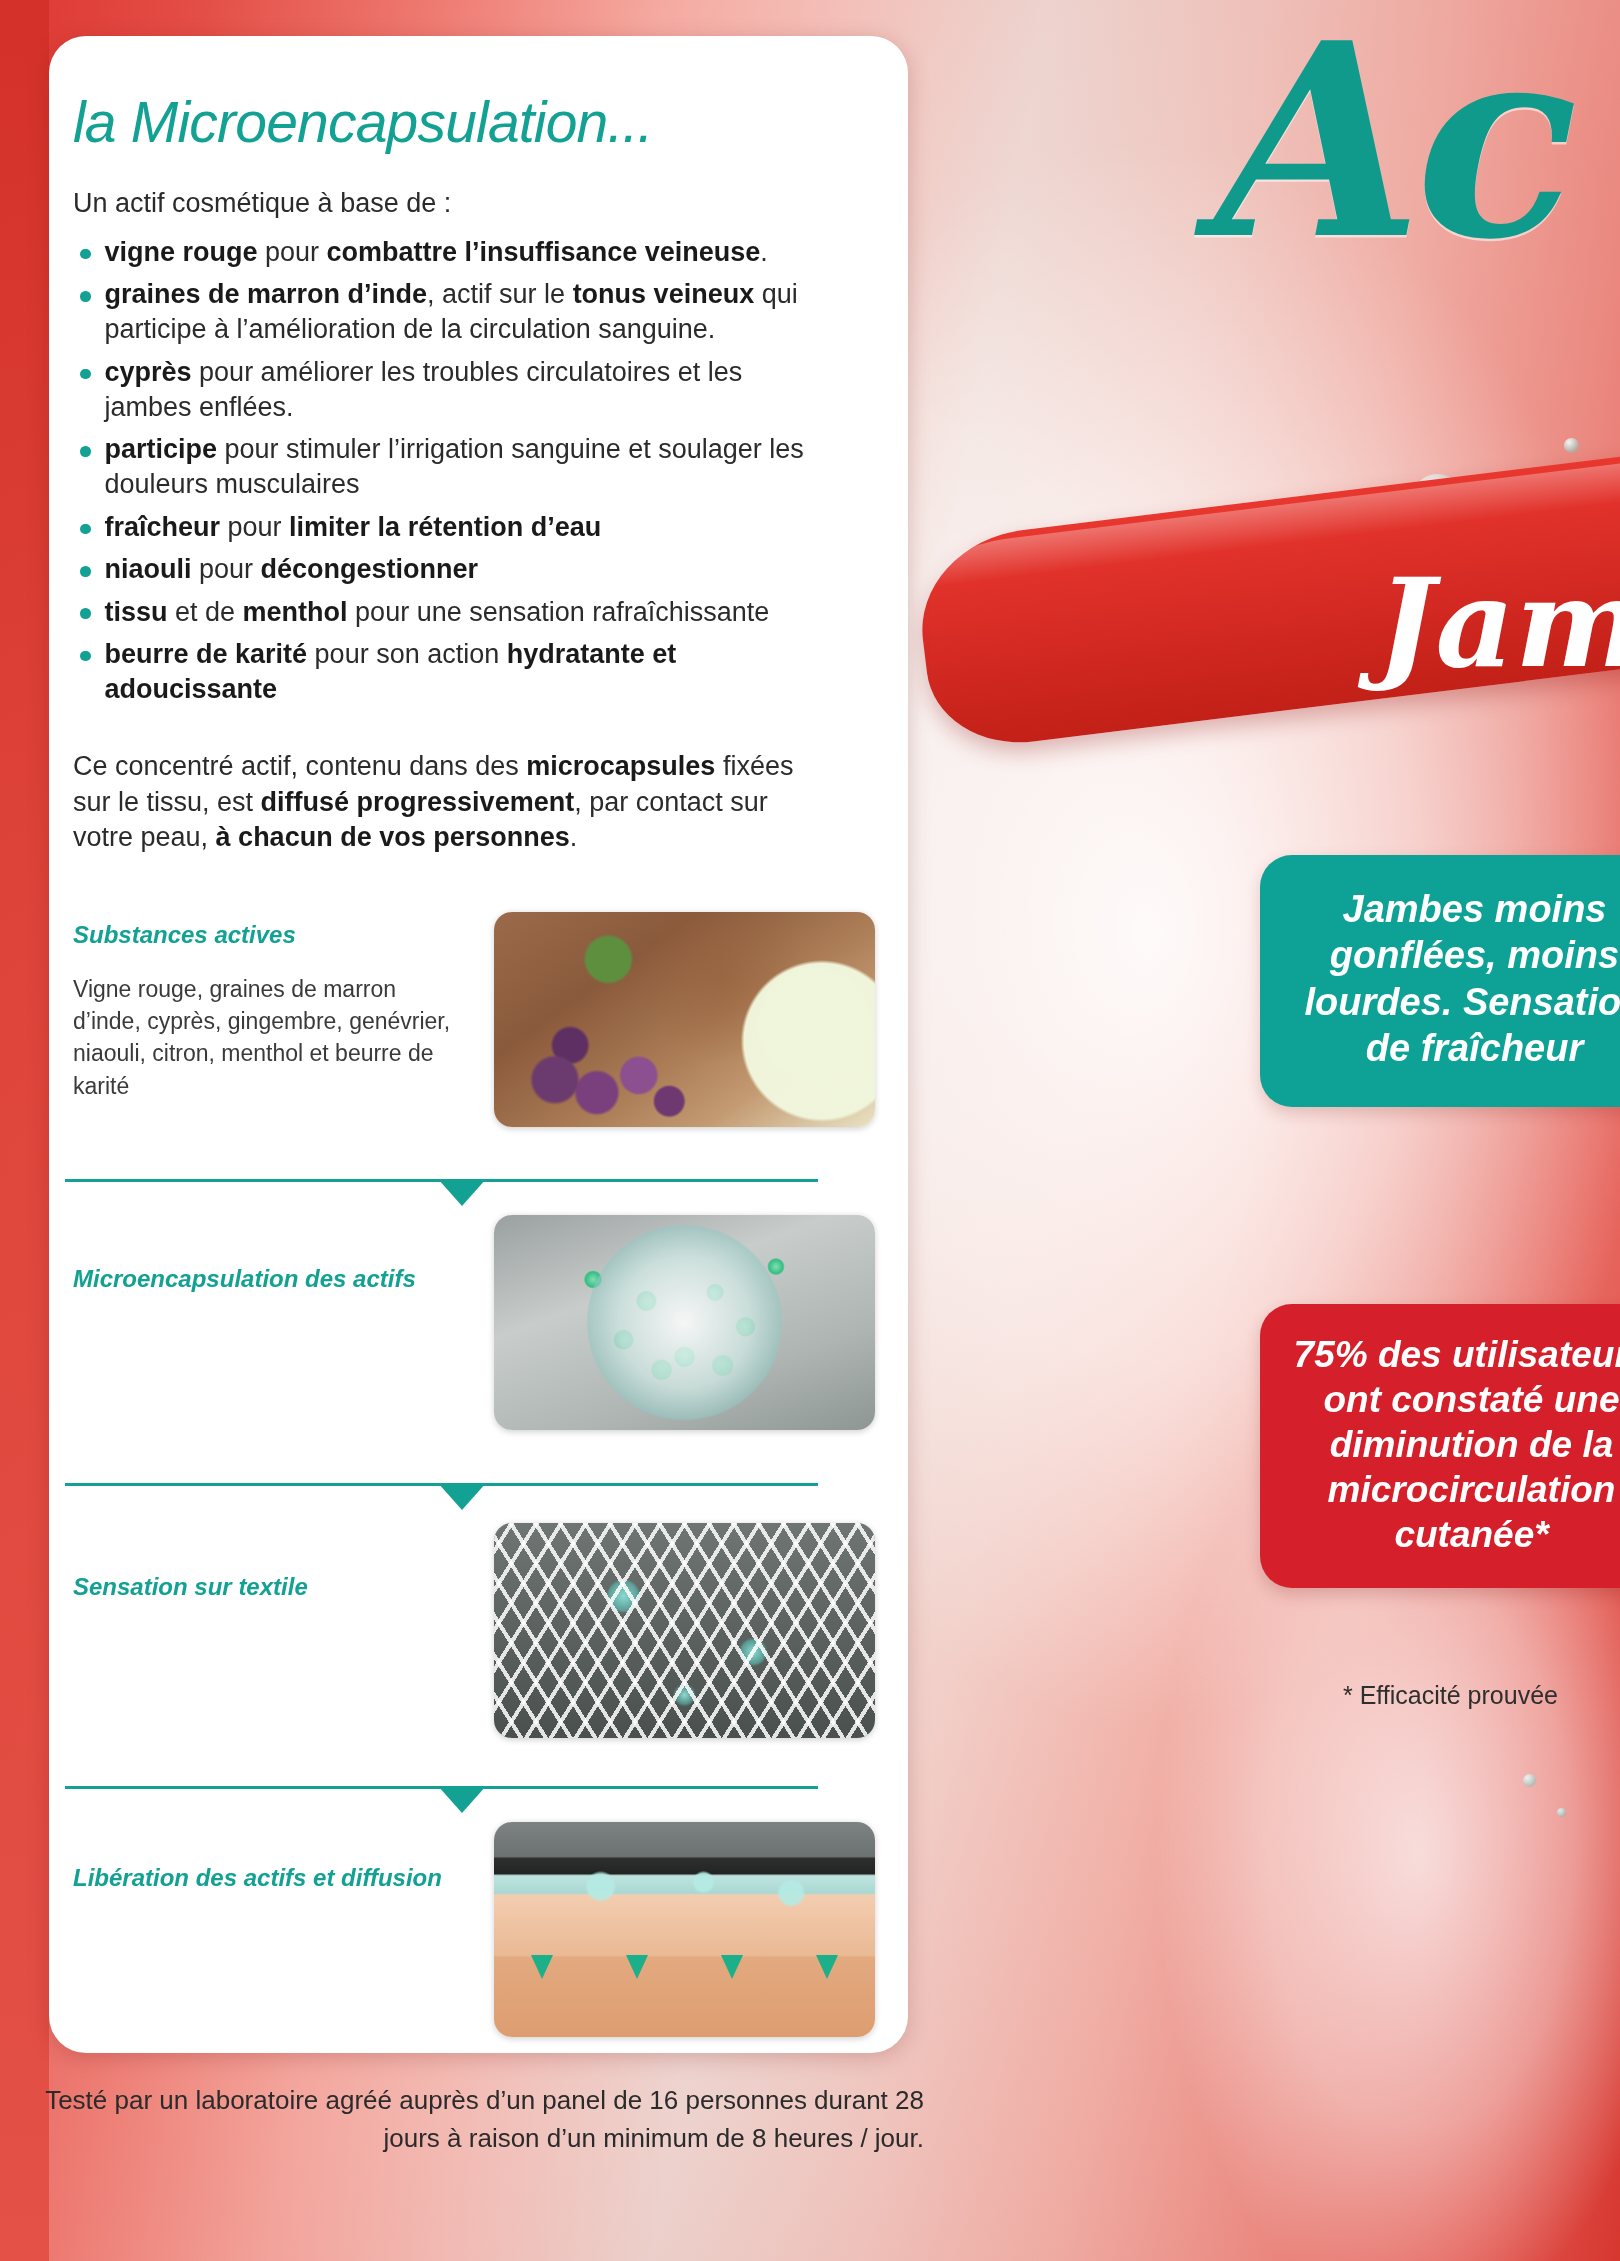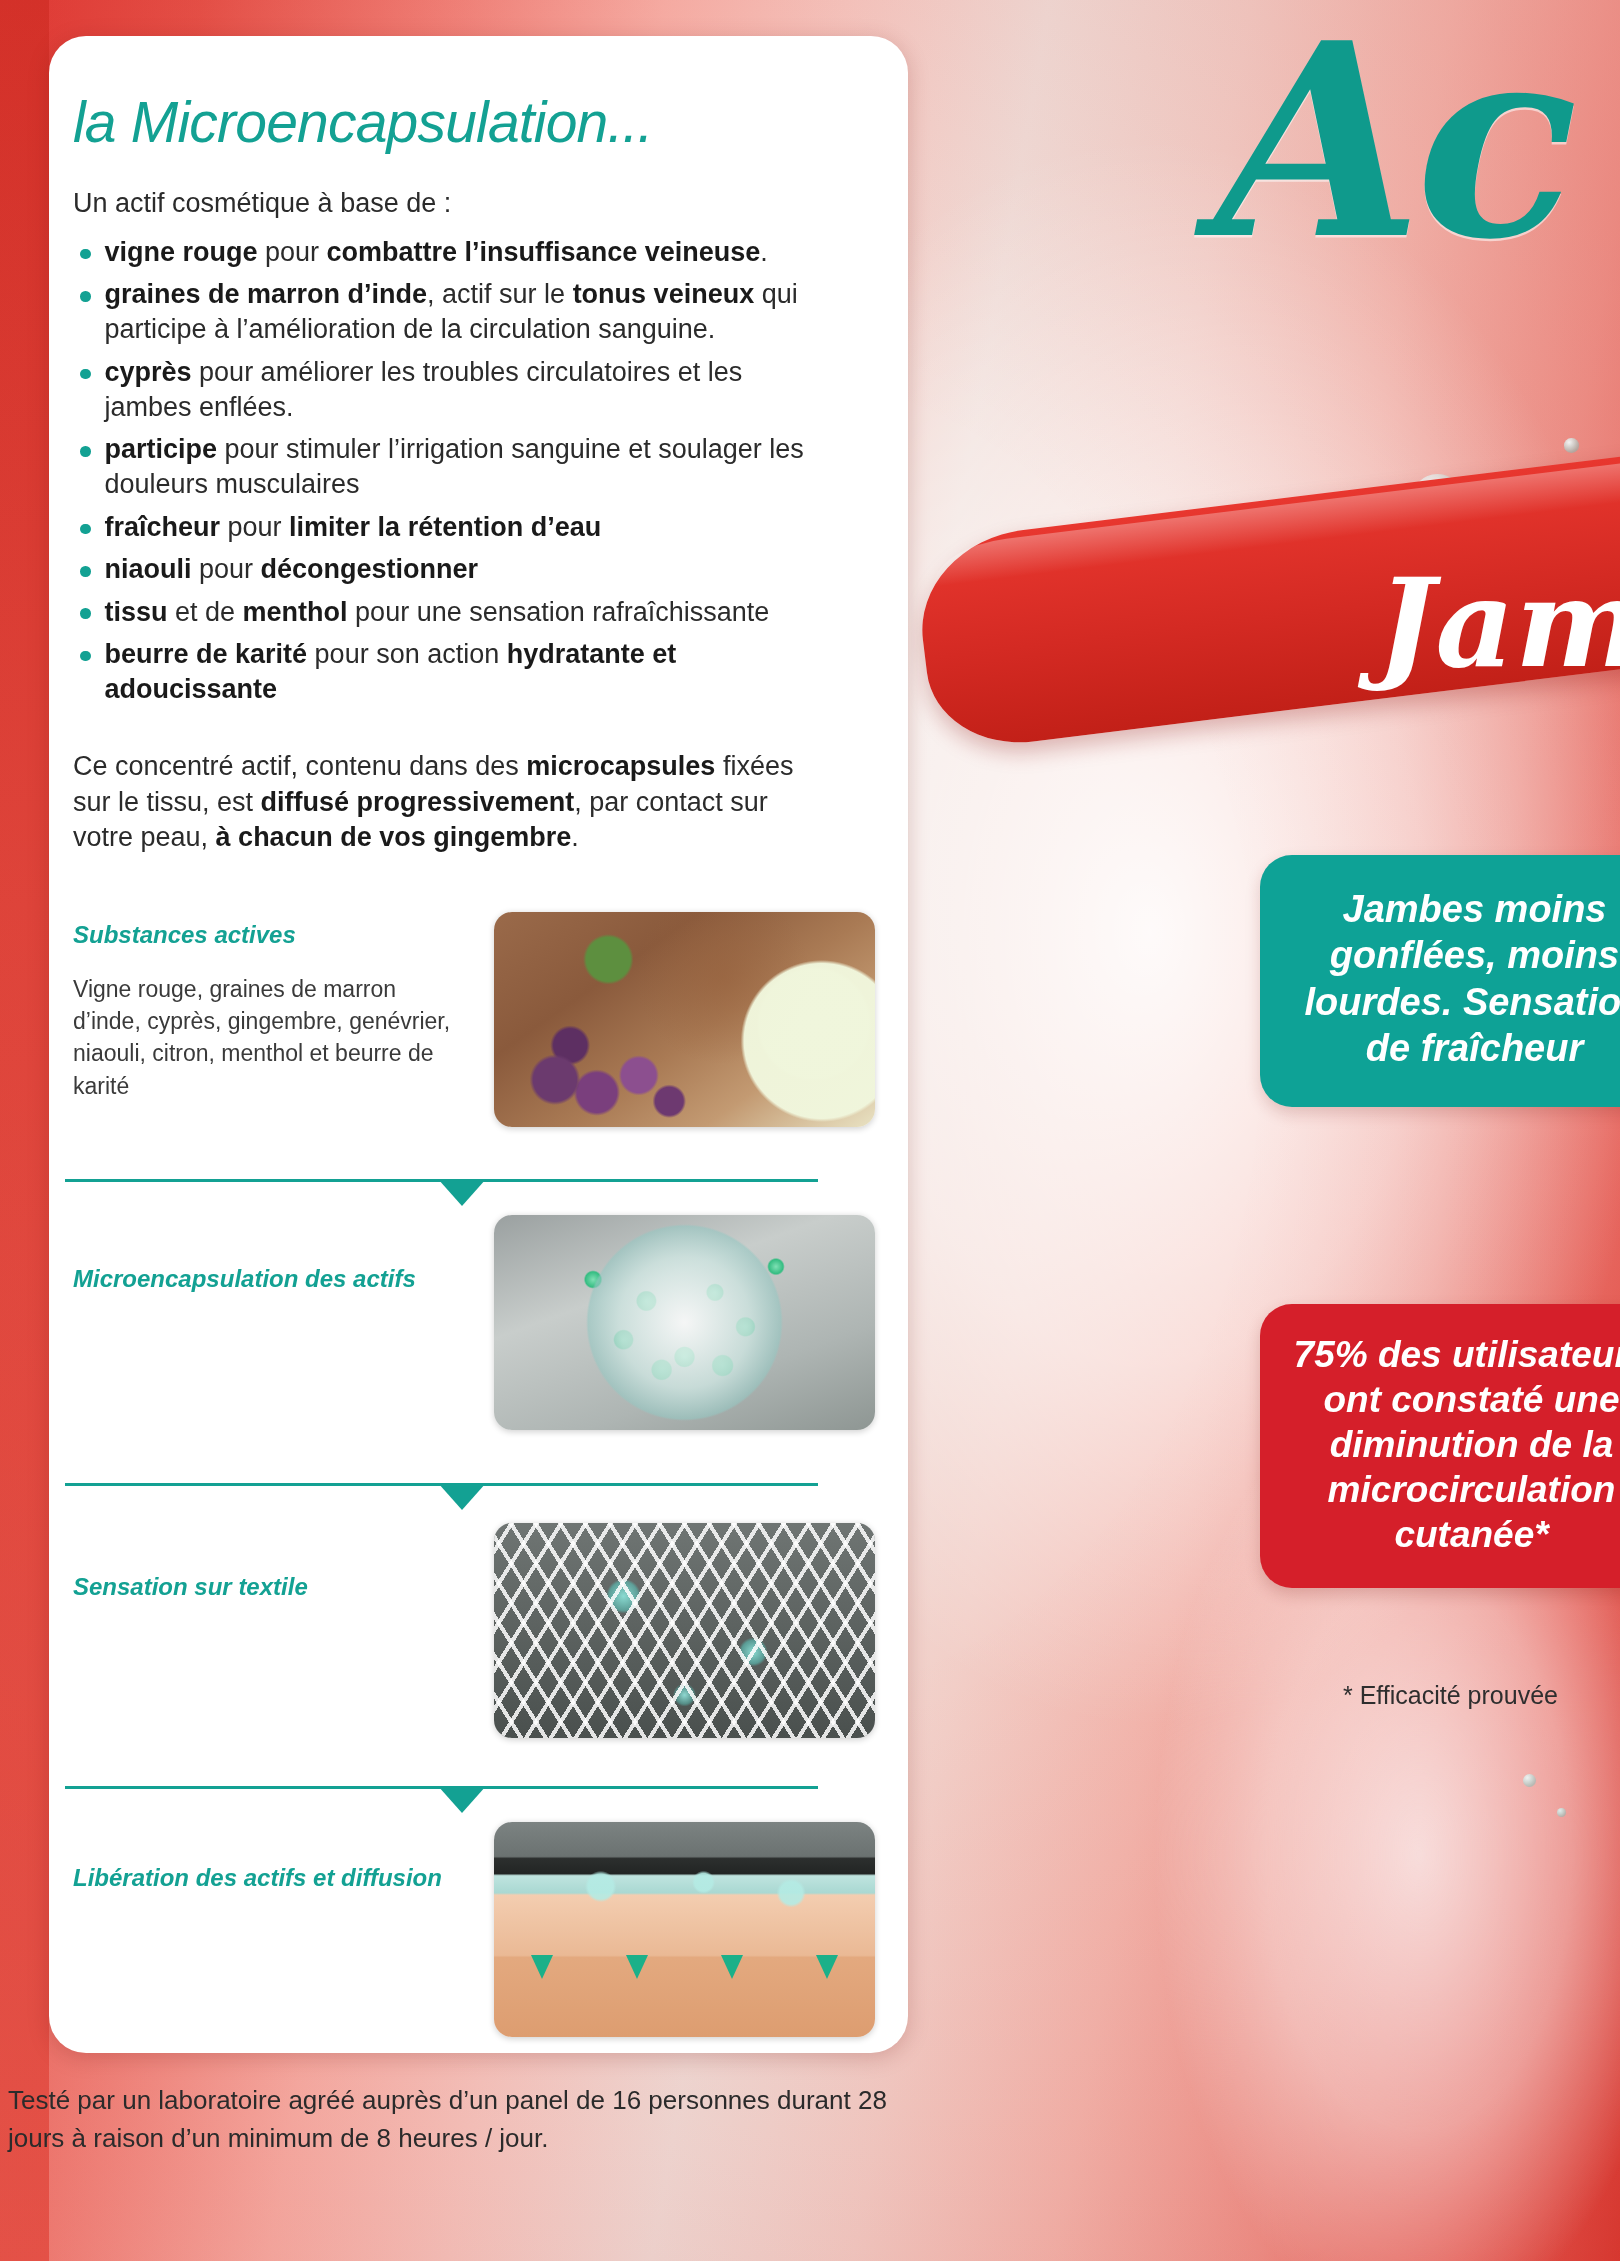--- a/index.html
+++ b/index.html
@@ -306,21 +306,21 @@
   }
   .skin-arrows { position:absolute; left:0; top:62%; width:100%; display:flex; justify-content:space-around; }
   .skin-arrow { width:0;height:0;border-left:11.3px solid transparent;border-right:11.3px solid transparent;border-top:24px solid #1bb089; }
 
   
   #footer-note {
     position: absolute;
     left: 8px;
     top: 2082px;
     width: 916px;
-    text-align: left;
+    text-align: right;
     font-size: 26px;
     line-height: 1.45;
     color: #2b2b2b;
   }
 
   
   #pill-teal {
     position: absolute;
     left: 1260px;
     top: 855px;
@@ -407,21 +407,21 @@
   </li>
   <li>
     <b>tissu</b><span> et de </span><b>menthol</b><span> pour une sensation rafraîchissante</span>
   </li>
   <li>
     <b>beurre de karité</b><span> pour son action </span><b>hydratante</b><b> et adoucissante</b>
   </li>
 </ul>
 
 <div id="closing">
-  <span>Ce concentré actif, contenu dans des </span><b>microcapsules</b><span> fixées sur le tissu, est </span><b>diffusé progressivement</b><span>, par contact sur votre peau, </span><b>à chacun de vos gingembre</b><span>.</span>
+  <span>Ce concentré actif, contenu dans des </span><b>microcapsules</b><span> fixées sur le tissu, est </span><b>diffusé progressivement</b><span>, par contact sur votre peau, </span><b>à chacun de vos personnes</b><span>.</span>
 </div>
 
 <div class="step" style="top:920px;">
   <div class="step-label">Substances actives</div>
   <div class="step-sub">Vigne rouge, graines de marron d’inde, cyprès, gingembre, genévrier, niaouli, citron, menthol et beurre de karité</div>
   <div class="step-img" style="top:-8px;">
     <div class="img-fruits"></div>
   </div>
 </div>
 <div class="divider" style="top:1179px;"></div>

